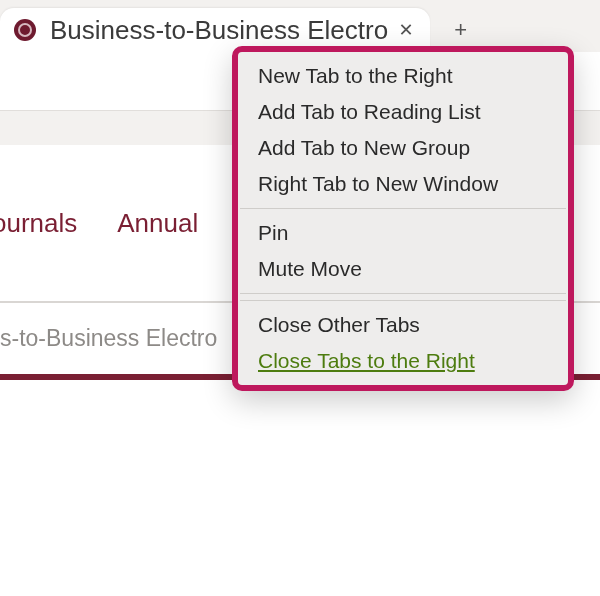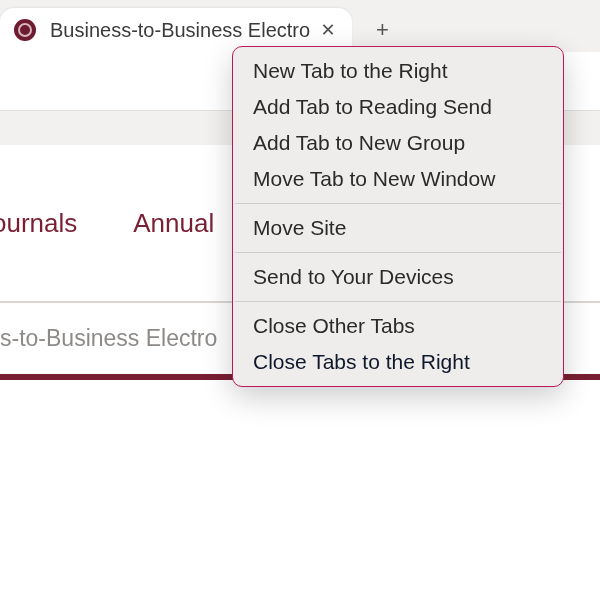--- a/index.html
+++ b/index.html
@@ -44,21 +44,21 @@
     flex: none;
   }
   .favicon-inner {
     width: 14px;
     height: 14px;
     border-radius: 50%;
     border: 2px solid #d6b7bf;
     box-sizing: border-box;
   }
   .tab-title {
-    font-size: 20px;
+    font-size: 26px;
     color: #3b3b3b;
     white-space: nowrap;
     overflow: hidden;
     text-overflow: clip;
     flex: 1;
   }
   .tab-close {
     width: 20px;
     text-align: center;
     font-size: 18px;
@@ -100,53 +100,53 @@
     height: 156px;
     display: flex;
     align-items: center;
     font-size: 26px;
     color: #7a1f33;
     padding-left: 0;
     border-bottom: 2px solid #d9d6d3;
   }
   .nav-item {
     margin-right: 40px;
-    margin-left: 16px;
   }
   .nav-item.first { margin-left: -8px; }
   .subheader {
     padding: 22px 0 22px 0;
     font-size: 23px;
     color: #8d8a87;
     border-bottom: 6px solid #7a1f33;
     margin-left: -8px;
     padding-left: 8px;
   }
 
   
   .context-menu {
     position: absolute;
     left: 232px;
     top: 46px;
     width: 330px;
     background: #eeedec;
-    border: 1px solid #be185d;
+    border: 6px solid #be185d;
     border-radius: 10px;
     box-shadow: 0 10px 30px rgba(0,0,0,0.20);
     padding: 6px 0;
     z-index: 100;
   }
   .menu-item {
     padding: 6px 20px;
     font-size: 21px;
     color: #2a2a2a;
     white-space: nowrap;
   }
   .menu-item.disabled {
-    color: #0f172a;
+    color: #4d7c0f;
+    text-decoration: underline;
   }
   .menu-sep {
     height: 1px;
     background: #cfcdca;
     margin: 6px 2px;
   }
 </style>
 </head>
 <body>
 
@@ -169,23 +169,23 @@
 <div class="page">
   <div class="nav-row">
     <span class="nav-item first">ournals</span>
     <span class="nav-item">Annual</span>
   </div>
   <div class="subheader">s-to-Business Electro</div>
 </div>
 
 <div class="context-menu">
   <div class="menu-item">New Tab to the Right</div>
-  <div class="menu-item">Add Tab to Reading Send</div>
+  <div class="menu-item">Add Tab to Reading List</div>
   <div class="menu-item">Add Tab to New Group</div>
-  <div class="menu-item">Move Tab to New Window</div>
+  <div class="menu-item">Right Tab to New Window</div>
   <div class="menu-sep"></div>
-  <div class="menu-item">Move Site</div>
+  <div class="menu-item">Pin</div>
+  <div class="menu-item">Mute Move</div>
   <div class="menu-sep"></div>
-  <div class="menu-item">Send to Your Devices</div>
   <div class="menu-sep"></div>
   <div class="menu-item">Close Other Tabs</div>
   <div class="menu-item disabled">Close Tabs to the Right</div>
 </div>
 
 </body></html>

